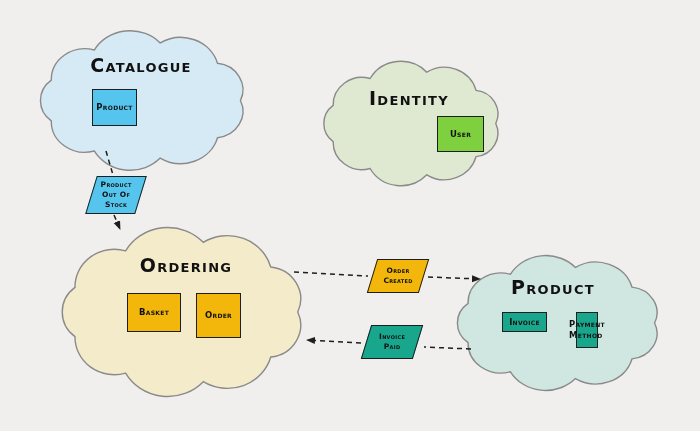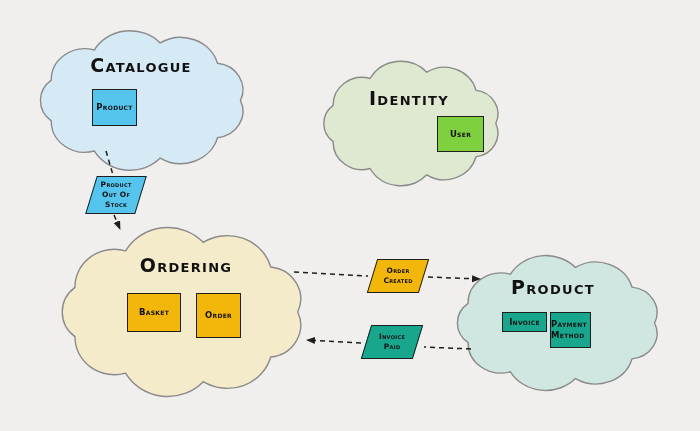--- a/index.html
+++ b/index.html
@@ -90,21 +90,21 @@
   </div>
 
   <div class="cloud cloud-payments" style="left:453px;top:252px;width:211px;height:142px">
     <svg class="cloud-shape" viewBox="-2 -8 224 166" preserveAspectRatio="none" aria-hidden="true">
       <path d="M212,75 A30,30 0 0 0 188,33 A40,40 0 0 0 128,10 A43,43 0 0 0 59,18 A35,35 0 0 0 14,52 A29,29 0 0 0 14,98 A35,35 0 0 0 59,132 A43,43 0 0 0 128,140 A40,40 0 0 0 188,117 A30,30 0 0 0 212,75 Z"></path>
     </svg>
     <div class="cloud-title" style="left:100px;top:24px">Product</div>
     <div class="entity fill-payments" style="left:49px;top:60px;width:45px;height:20px">
       <span>Invoice</span>
     </div>
-    <div class="entity fill-payments" style="left:97px;top:60px;width:41px;height:36px">
+    <div class="entity fill-payments" style="left:123px;top:60px;width:22px;height:36px">
       <span>Payment Method</span>
     </div>
   </div>
 
   <svg class="arrows" width="700" height="431" viewBox="0 0 700 431" aria-hidden="true">
     <defs>
       <marker id="ah" markerWidth="10" markerHeight="8" refX="8" refY="3.5" orient="auto" markerUnits="userSpaceOnUse">
         <path d="M0,0 L9,3.5 L0,7 Z"></path>
       </marker>
     </defs>

